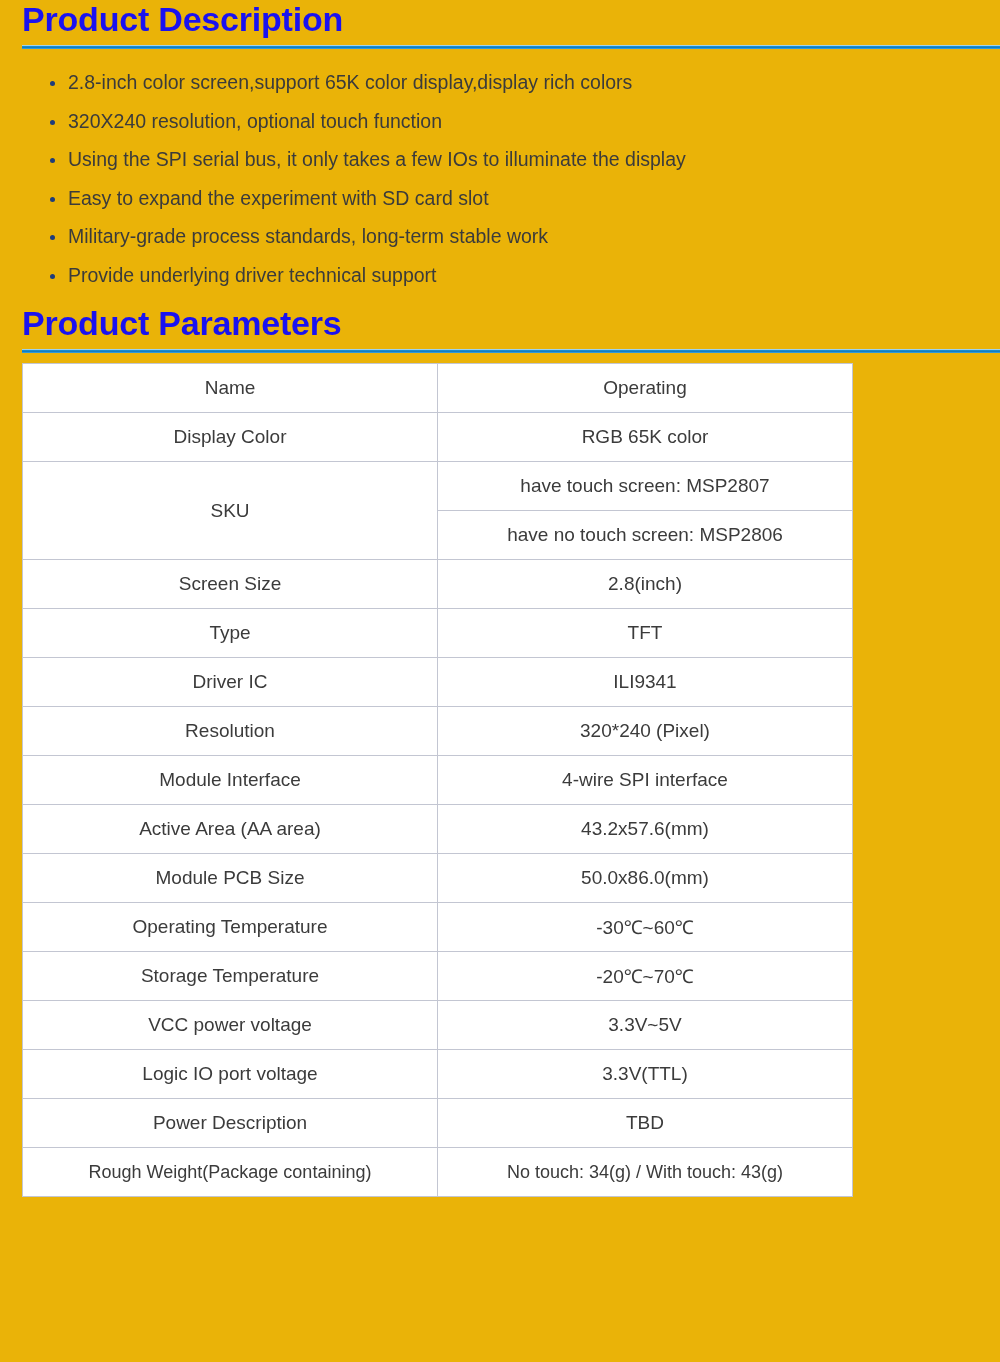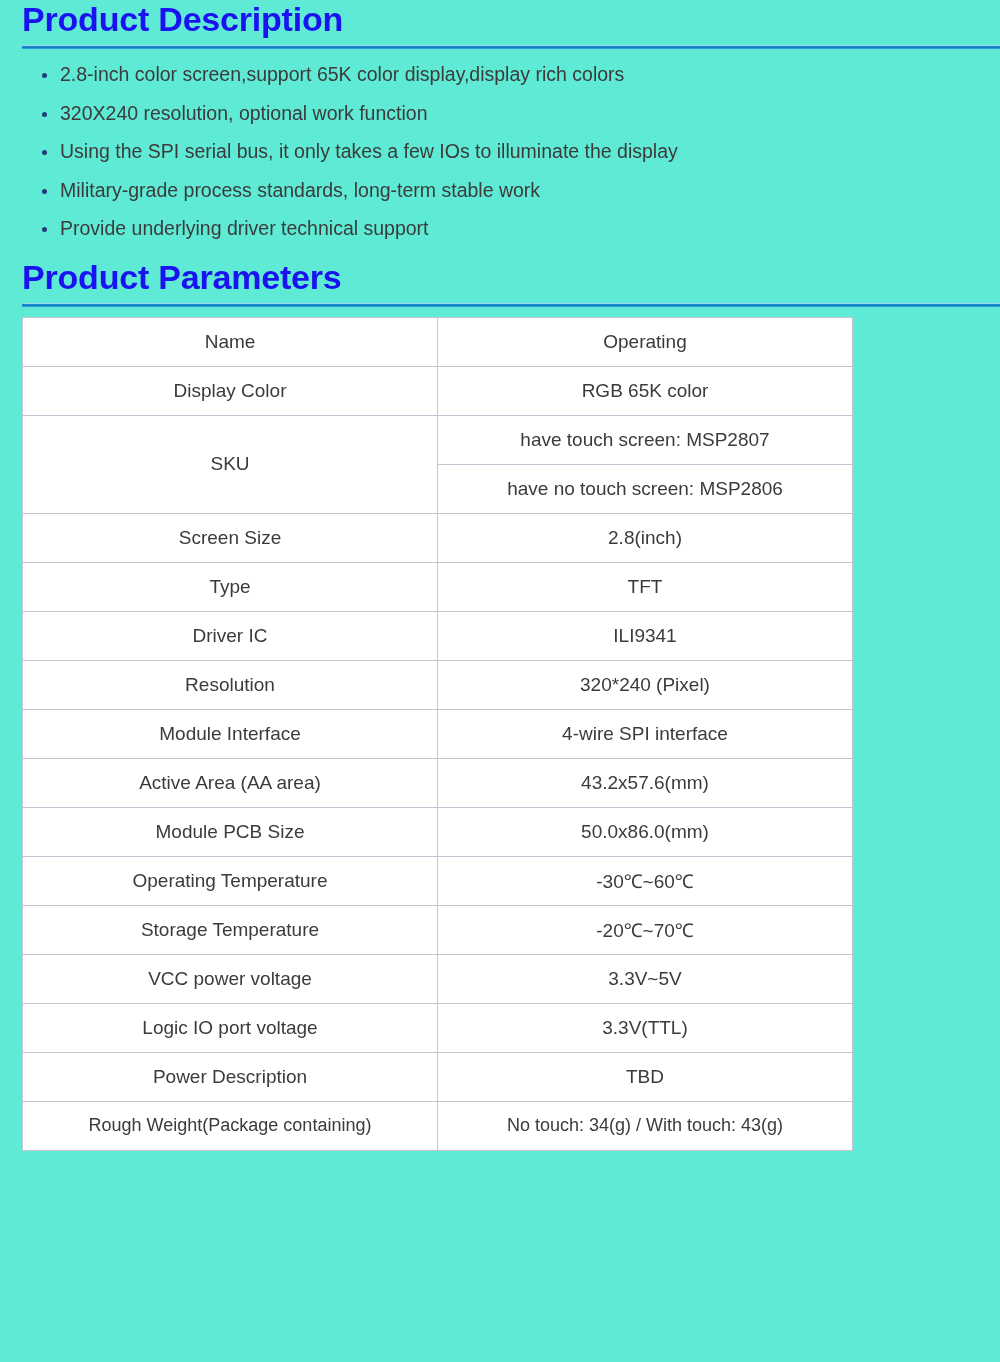--- a/index.html
+++ b/index.html
@@ -11,21 +11,21 @@
     width: 1000px;
     height: 1362px;
     font-family: "Liberation Sans", sans-serif;
     color: #3b3b3b;
     overflow: hidden;
   }
   .page {
     position: relative;
     width: 1000px;
     height: 1362px;
-    background: #5eead4;
+    background: #eab308;
     box-sizing: border-box;
   }
 
   
   .section {
     padding: 0 0 0 0;
   }
   .section-title {
     font-size: 34px;
     font-weight: bold;
@@ -41,21 +41,21 @@
     width: 978px;
     background: linear-gradient(to bottom,
         #9fd3ee 0%, #9fd3ee 22%,
         #1b93d4 25%, #1079bd 72%,
         #2f9ad8 78%, #2f9ad8 100%);
   }
 
   
   ul.bullets {
     list-style: none;
-    margin: 0;
+    margin: 8px;
     padding: 16px 0 0 0;
   }
   ul.bullets li {
     position: relative;
     font-size: 19.5px;
     color: #3b3b3b;
     padding-left: 60px;
     line-height: 1.0;
     margin-bottom: 19px;
     white-space: nowrap;
@@ -104,22 +104,23 @@
 <body>
 
 <div class="page">
 
   <section class="section">
     <h1 class="section-title">Product Description</h1>
     <div class="rule"></div>
 
     <ul class="bullets" id="description-bullets">
         <li><span class="dot"></span><span>2.8-inch color screen,support 65K color display,display rich colors</span></li>
-        <li><span class="dot"></span><span>320X240 resolution, optional work function</span></li>
+        <li><span class="dot"></span><span>320X240 resolution, optional touch function</span></li>
         <li><span class="dot"></span><span>Using the SPI serial bus, it only takes a few IOs to illuminate the display</span></li>
+        <li><span class="dot"></span><span>Easy to expand the experiment with SD card slot</span></li>
         <li><span class="dot"></span><span>Military-grade process standards, long-term stable work</span></li>
         <li><span class="dot"></span><span>Provide underlying driver technical support</span></li>
       </ul>
   </section>
 
   <section class="section" style="margin-top:16px;">
     <h1 class="section-title">Product Parameters</h1>
     <div class="rule"></div>
 
     <div class="table-wrap" style="padding-top:10px;">

